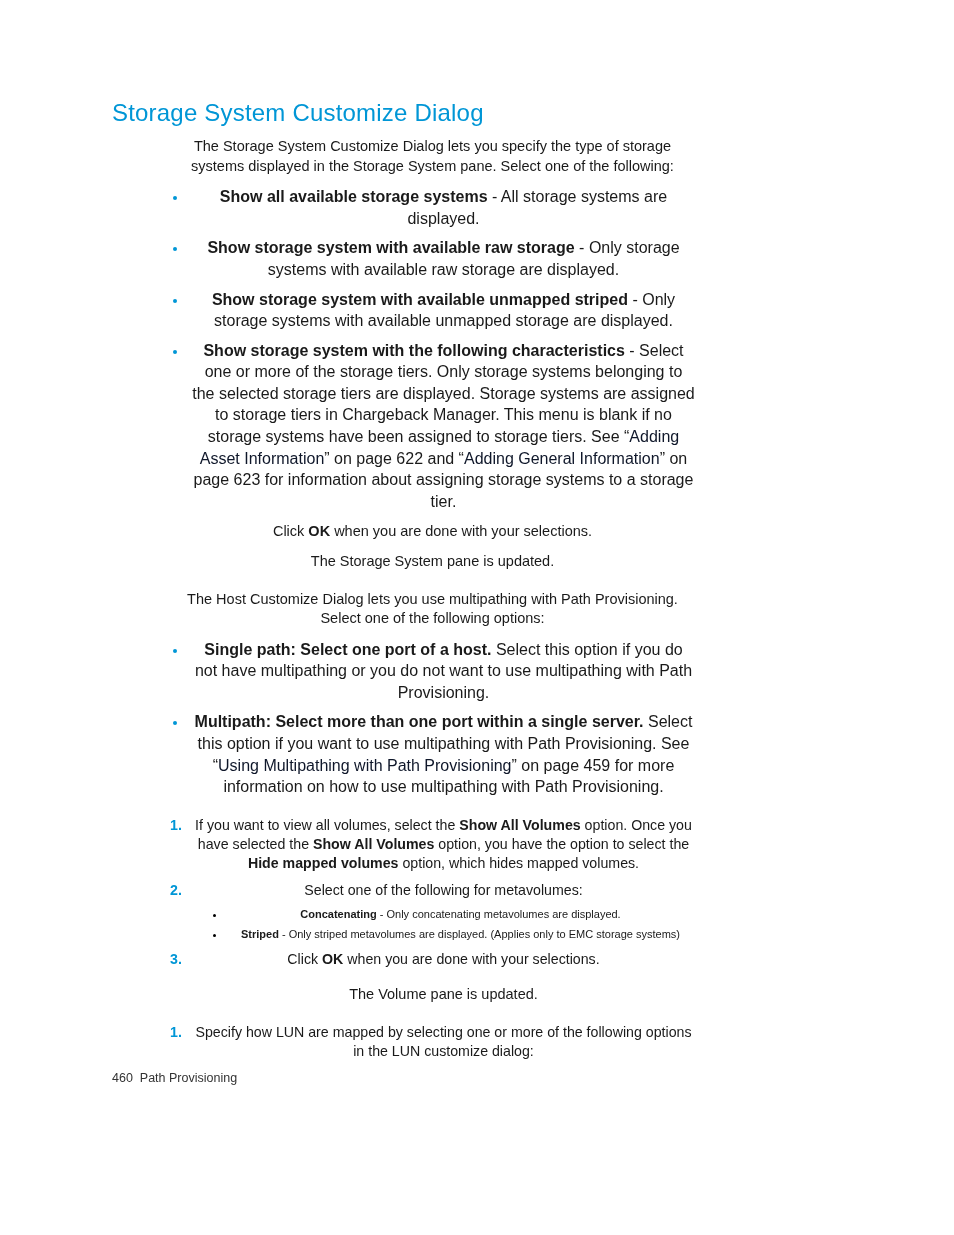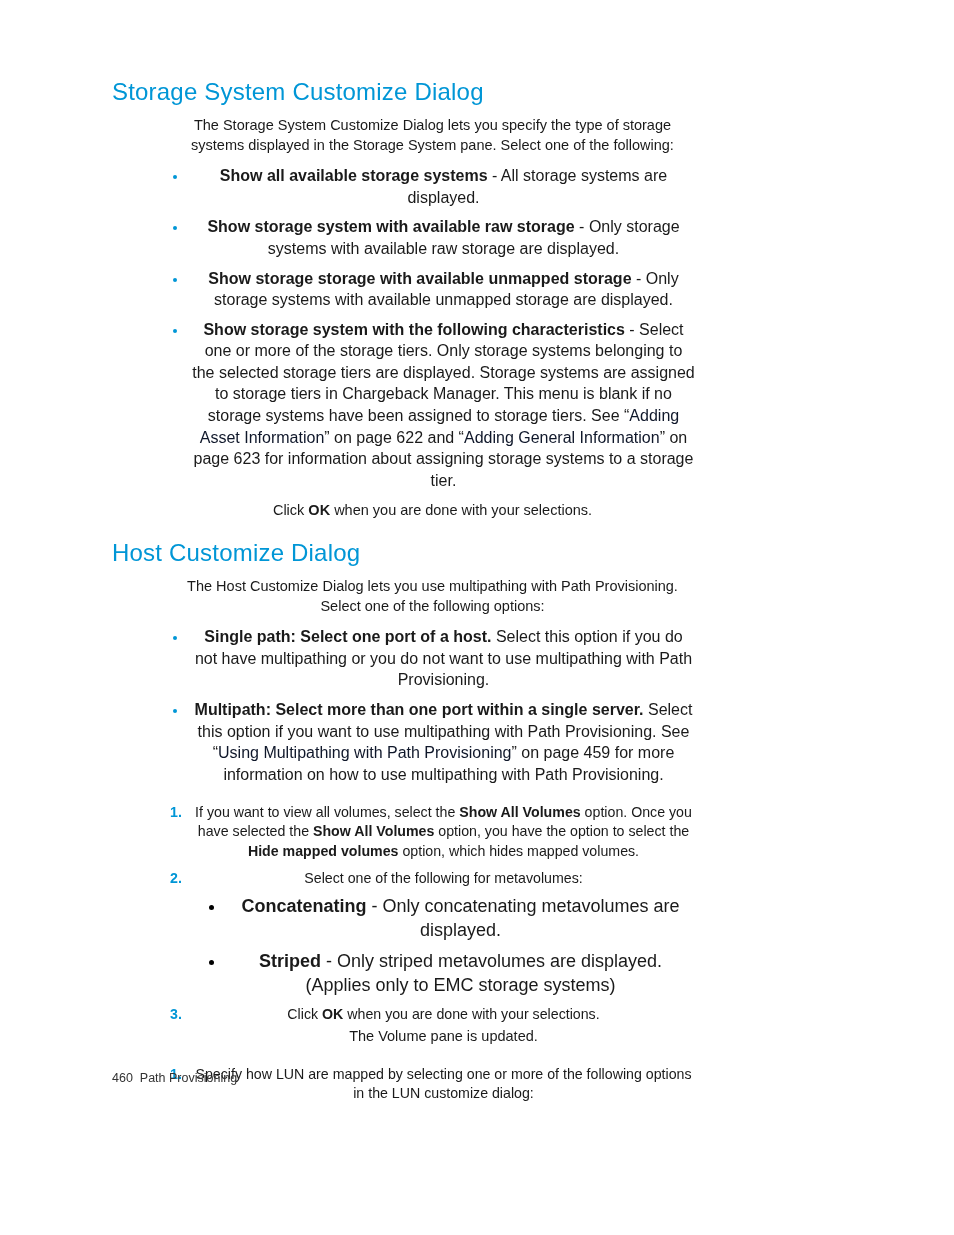--- a/index.html
+++ b/index.html
@@ -10,21 +10,21 @@
     height: 1235px;
     background: #fff;
     font-family: Arial, Helvetica, sans-serif;
     color: #1a1a1a;
   }
   .page {
     position: relative;
     width: 800px;
     height: 1235px;
     box-sizing: border-box;
-    padding: 78px 105px 0 112px;
+    padding: 99px 105px 0 112px;
   }
   h2.section {
     font-family: "Trebuchet MS", "Lucida Sans", Arial, sans-serif;
     font-weight: 300;
     color: #0096d6;
     font-size: 24px;
     margin: 0 0 10px 0;
     letter-spacing: 0.2px;
   }
   .body-indent {
@@ -69,21 +69,21 @@
     left: 0;
     color: #0096d6;
     font-weight: bold;
   }
   ul.sub {
     list-style: disc;
     margin: 6px 0 0 0;
     padding-left: 34px;
   }
   ul.sub > li {
-    font-size: 18px;
+    font-size: 11px;
     line-height: 1.35;
     margin-bottom: 6px;
   }
   ul.sub > li::marker {
     color: #000;
   }
   a.link {
     color: #0f172a;
     text-decoration: none;
   }
@@ -103,50 +103,50 @@
 
 <div class="page">
 
   <div class="sect-block">
     <h2 class="section">Storage System Customize Dialog</h2>
     <div class="body-indent">
       <p>The Storage System Customize Dialog lets you specify the type of storage systems displayed in the Storage System pane. Select one of the following:</p>
       <ul class="bullets">
         <li><b>Show all available storage systems</b><span> - All storage systems are displayed.</span></li>
         <li><b>Show storage system with available raw storage</b><span> - Only storage systems with available raw storage are displayed.</span></li>
-        <li><b>Show storage storage with available unmapped storage</b><span> - Only storage systems with available unmapped storage are displayed.</span></li>
+        <li><b>Show storage system with available unmapped striped</b><span> - Only storage systems with available unmapped storage are displayed.</span></li>
         <li><b>Show storage system with the following characteristics</b><span> - Select one or more of the storage tiers. Only storage systems belonging to the selected storage tiers are displayed. Storage systems are assigned to storage tiers in Chargeback Manager. This menu is blank if no storage systems have been assigned to storage tiers. See “</span><a class="link">Adding Asset Information</a><span>” on page 622 and “</span><a class="link">Adding General Information</a><span>” on page 623 for information about assigning storage systems to a storage tier.</span></li>
       </ul>
       <p><span>Click </span><b>OK</b><span> when you are done with your selections.</span></p>
+      <p>The Storage System pane is updated.</p>
     </div>
   </div>
 
   <div class="sect-block">
-    <h2 class="section">Host Customize Dialog</h2>
     <div class="body-indent">
       <p>The Host Customize Dialog lets you use multipathing with Path Provisioning. Select one of the following options:</p>
       <ul class="bullets">
         <li><b>Single path: Select one port of a host.</b><span> Select this option if you do not have multipathing or you do not want to use multipathing with Path Provisioning.</span></li>
         <li><b>Multipath: Select more than one port within a single server.</b><span> Select this option if you want to use multipathing with Path Provisioning. See “</span><a class="link">Using Multipathing with Path Provisioning</a><span>” on page 459 for more information on how to use multipathing with Path Provisioning.</span></li>
       </ul>
     </div>
   </div>
 
   <div class="sect-block">
     <div class="body-indent">
       <ol class="numbers">
         <li><span>If you want to view all volumes, select the </span><b>Show All Volumes</b><span> option. Once you have selected the </span><b>Show All Volumes</b><span> option, you have the option to select the </span><b>Hide mapped volumes</b><span> option, which hides mapped volumes.</span></li>
         <li><span>Select one of the following for metavolumes:</span>
           <ul class="sub">
             <li><b>Concatenating</b><span> - Only concatenating metavolumes are displayed.</span></li>
             <li><b>Striped</b><span> - Only striped metavolumes are displayed. (Applies only to EMC storage systems)</span></li>
           </ul>
         </li>
         <li><span>Click </span><b>OK</b><span> when you are done with your selections.</span>
-          <p class="result" style="margin-top:3px; margin-left:0;">The Volume pane is updated.</p>
+          <p class="result" style="margin-top:16px; margin-left:0;">The Volume pane is updated.</p>
         </li>
       </ol>
     </div>
   </div>
 
   <div class="sect-block">
     <div class="body-indent">
       <ol class="numbers">
         <li><span>Specify how LUN are mapped by selecting one or more of the following options in the LUN customize dialog:</span>
         </li>

